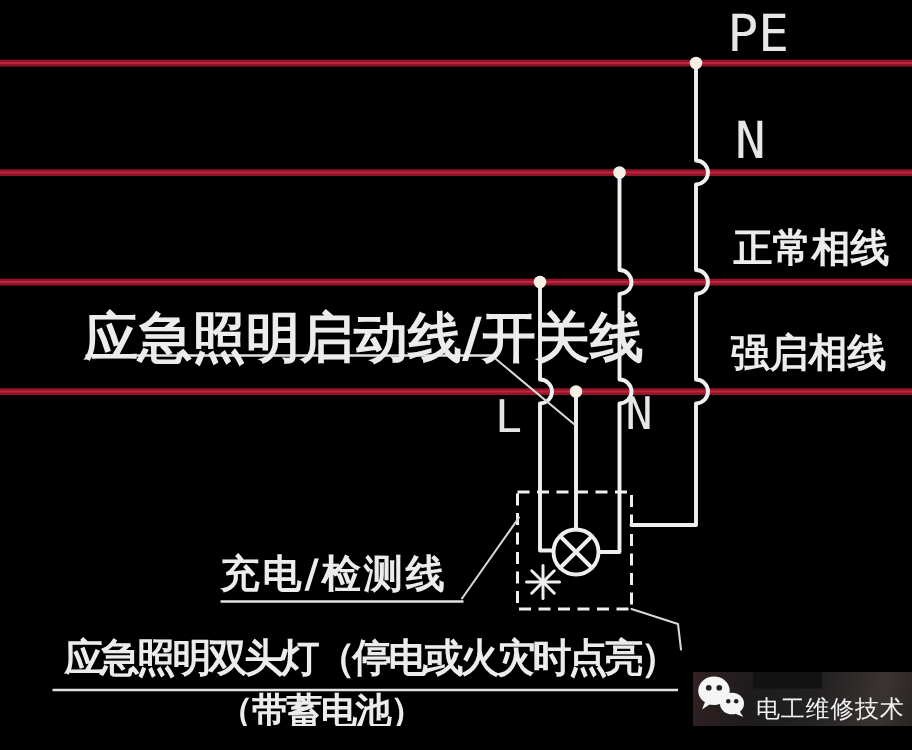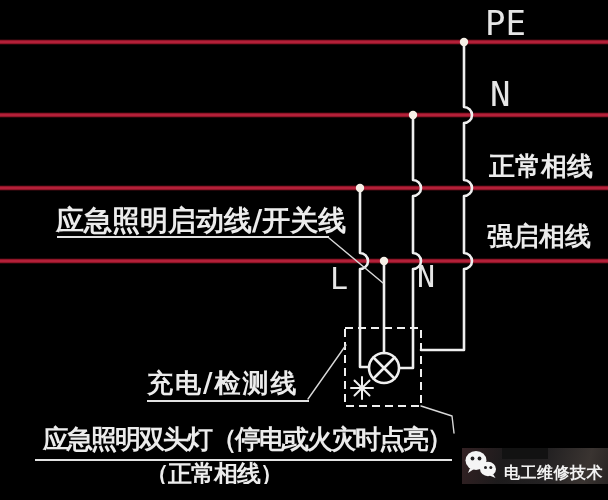--- a/index.html
+++ b/index.html
@@ -21,21 +21,21 @@
   .lbl{position:absolute;white-space:nowrap;line-height:1.1;}
   .cad{font-family:"DejaVu Sans Mono",monospace;color:#e6e6e6;font-weight:400;}
   .cjk{color:var(--c-text,#ececec);font-weight:700;}
   
   .wm{
     position:absolute;left:462px;top:448px;width:146px;height:49px;
     background:linear-gradient(105deg,#332123 0%,#1d1b1c 28%,#232122 55%,#3a3431 82%,#262221 100%);
   }
   .wm-strip{position:absolute;left:6px;right:0;bottom:2px;height:9px;background:#401013;}
   .wm-patch{position:absolute;left:40px;top:0;width:46px;height:11px;background:#121212;}
-  .wm-text{position:absolute;left:42px;top:15px;font-size:16px;font-weight:700;color:#f2f2f2;letter-spacing:0.5px;}
+  .wm-text{position:absolute;left:42px;top:15px;font-size:16px;font-weight:400;color:#f2f2f2;letter-spacing:0.5px;}
   .wm-icon{position:absolute;left:6px;top:10px;width:36px;height:32px;}
 </style>
 </head>
 <body>
 
 <div class="stage">
 
   <svg width="608" height="500" viewBox="0 0 608 500">
 
     <g>
@@ -86,24 +86,24 @@
   </svg>
 
   <div class="lbl cad" style="left:485px;top:5px;font-size:34px;">PE</div>
   <div class="lbl cad" style="left:490px;top:76px;font-size:34px;">N</div>
   <div class="lbl cjk" style="left:487px;top:222px;font-size:26px;">强启相线</div>
   <div class="lbl cjk" style="left:489px;top:152px;font-size:26px;">正常相线</div>
 
   <div class="lbl cad" style="left:330px;top:262px;font-size:30px;">L</div>
   <div class="lbl cad" style="left:417px;top:260px;font-size:30px;">N</div>
 
-  <div class="lbl cjk" style="left:56px;top:206px;font-size:28px;text-align:right;">应急照明启动线/开关线</div>
+  <div class="lbl cjk" style="left:56px;top:206px;font-size:36px;text-align:right;">应急照明启动线/开关线</div>
   <div class="lbl cjk" style="left:147px;top:369px;font-size:26px;letter-spacing:2px;text-align:right;">充电/检测线</div>
   <div class="lbl cjk" style="left:43px;top:425px;font-size:26px;letter-spacing:-2px;">应急照明双头灯（停电或火灾时点亮）</div>
-  <div class="lbl cjk" style="left:145px;top:461px;font-size:24px;letter-spacing:-1px;">（正常相线）</div>
+  <div class="lbl cjk" style="left:145px;top:461px;font-size:24px;letter-spacing:-1px;">（带蓄电池）</div>
 
   <div class="wm">
     <div class="wm-patch"></div>
     <div class="wm-strip"></div>
     <svg class="wm-icon" viewBox="0 0 36 32">
       <ellipse cx="14" cy="12.5" rx="10.5" ry="9.5" fill="#f5f5f5"></ellipse>
       <path d="M8,20 L6,25 L12,21 Z" fill="#f5f5f5"></path>
       <circle cx="10.5" cy="10.5" r="1.9" fill="#232122"></circle>
       <circle cx="17.5" cy="10.5" r="1.9" fill="#232122"></circle>
       <ellipse cx="26" cy="21" rx="8" ry="7.2" fill="#f5f5f5"></ellipse>

